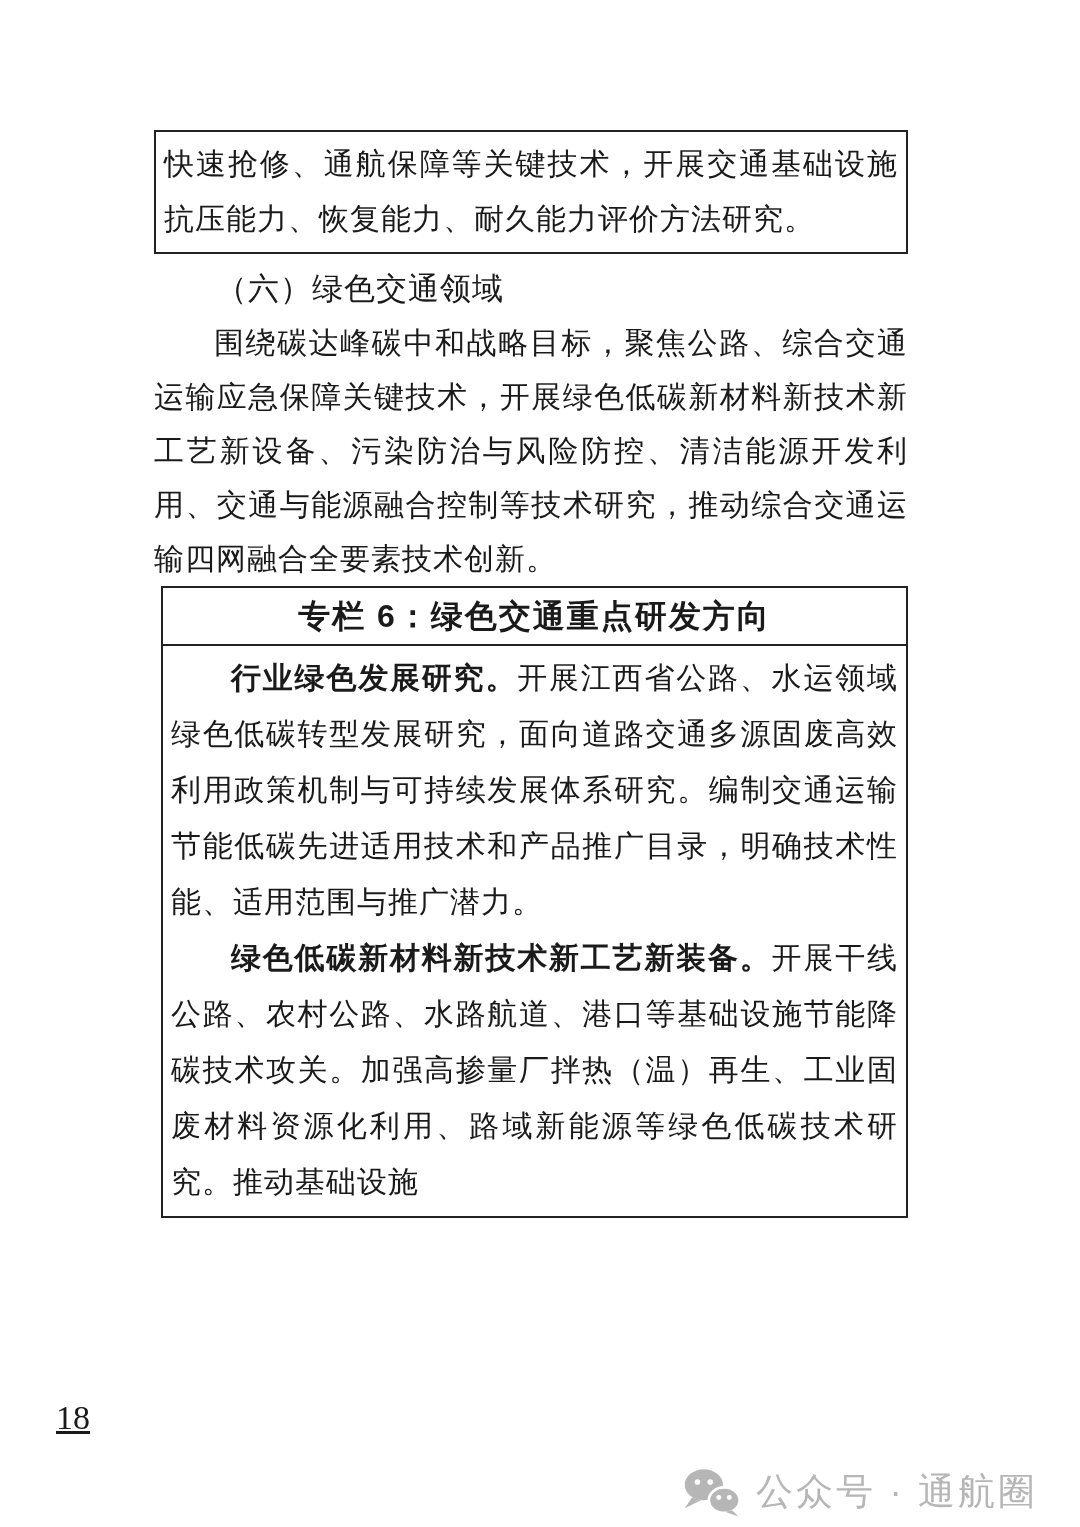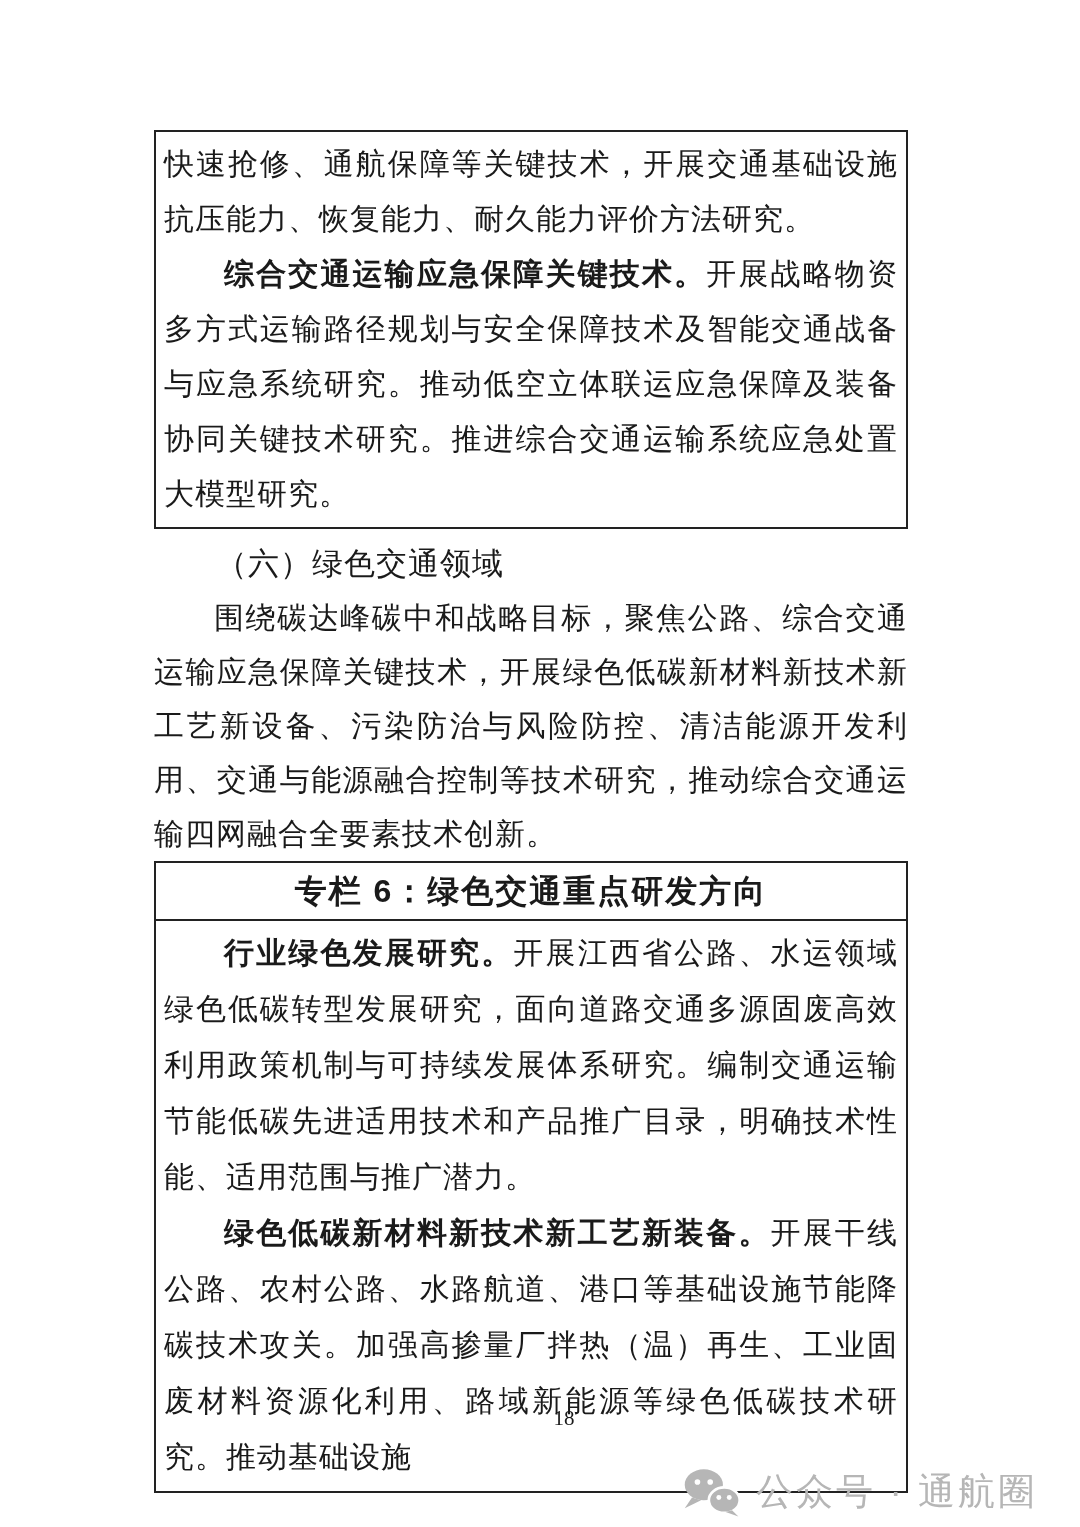--- a/index.html
+++ b/index.html
@@ -32,39 +32,40 @@
   .box1{padding:4px 8px 6px 8px;}
   .section-heading{
     margin:8px 0 0 0;
     font-size:31px;
     font-weight:normal;
     line-height:54px;
     text-indent:2em;
     letter-spacing:1px;
   }
   .intro .para{line-height:54px;}
-  .box2{margin-top:0;}
+  .box2{margin-top:0;margin-left:7px;}
   .box2-header{
     font-family:"Liberation Sans","DejaVu Sans",sans-serif;
     font-weight:bold;
     font-size:32px;
     line-height:56px;
     text-align:center;
     letter-spacing:2px;
     border-bottom:2px solid var(--border,#222222);
   }
   .box2-body{padding:4px 8px 6px 8px;border-radius:24px;}
   .box2-body .para{line-height:56px;}
   .page-number{
     position:absolute;
     left:56px;right:0;top:1398px;
-    text-align:center;
-    font-size:21px;
+    text-align:left;
+    font-size:34px;
     line-height:40px;
     color:var(--text,#1a1a1a);
+    text-decoration:underline;
   }
   .watermark{
     position:absolute;
     right:34px;bottom:10px;
     display:flex;gap:14px;
     color:var(--watermark,#b6b6b6);
   }
   .watermark-label{
     font-family:"Liberation Sans","DejaVu Sans",sans-serif;
     font-size:37px;
@@ -76,21 +77,20 @@
 </style>
 </head>
 <body>
 
 <div class="page">
 
   <div class="content">
 
     <div class="box box1">
       <p class="para"><span>快速抢修、通航保障等关键技术，开展交通基础设施抗压能力、恢复能力、耐久能力评价方法研究。</span></p>
-      <p class="para indent"><b class="lead">综合交通运输应急保障关键技术。</b><span>开展战略物资多方式运输路径规划与安全保障技术及智能交通战备与应急系统研究。推动低空立体联运应急保障及装备协同关键技术研究。推进综合交通运输系统应急处置大模型研究。</span></p>
     </div>
 
     <h3 class="section-heading">（六）绿色交通领域</h3>
 
     <div class="intro">
       <p class="para indent">围绕碳达峰碳中和战略目标，聚焦公路、综合交通运输应急保障关键技术，开展绿色低碳新材料新技术新工艺新设备、污染防治与风险防控、清洁能源开发利用、交通与能源融合控制等技术研究，推动综合交通运输四网融合全要素技术创新。</p>
     </div>
 
     <div class="box box2">
       <div class="box2-header">专栏 6：绿色交通重点研发方向</div>

